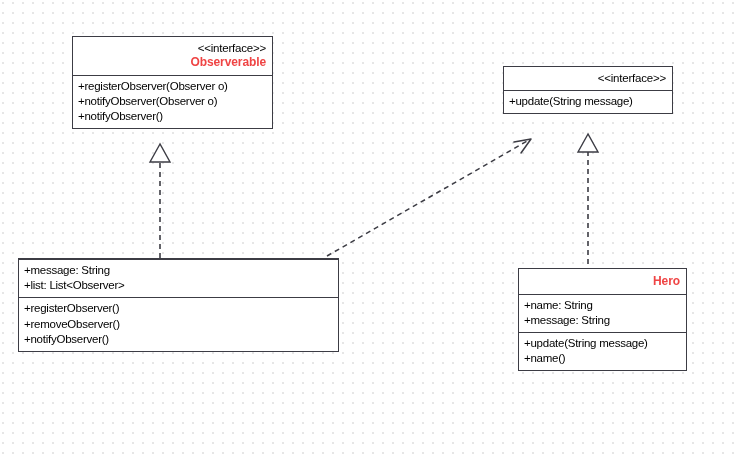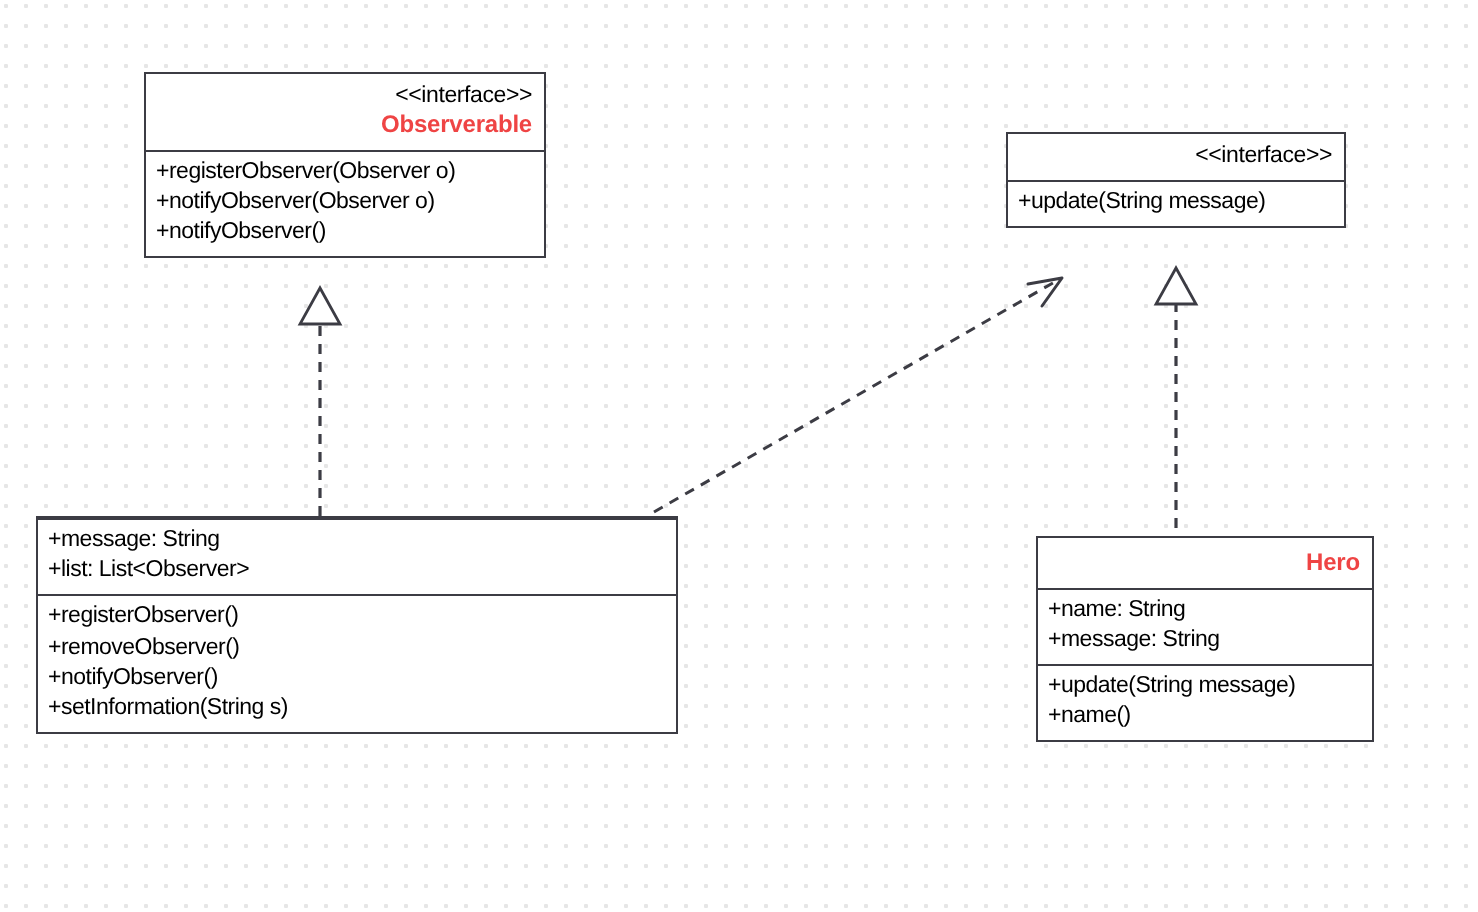--- a/index.html
+++ b/index.html
@@ -116,21 +116,20 @@
 
   <div class="uml-box" style="left:18px; top:258px; width:321px;">
     <div class="uml-compartment">
       <span class="member">+message: String</span>
       <span class="member">+list: List&lt;Observer&gt;</span>
     </div>
     <div class="uml-compartment">
       <span class="member">+registerObserver()</span>
       <span class="member">+removeObserver()</span>
       <span class="member">+notifyObserver()</span>
-      <span class="member">+setInformation(String s)</span>
     </div>
   </div>
 
   <div class="uml-box" style="left:518px; top:268px; width:169px;">
     <div class="uml-header" style="padding-top:5px; padding-bottom:5px;">
       <span class="classname">Hero</span>
     </div>
     <div class="uml-compartment">
       <span class="member">+name: String</span>
       <span class="member">+message: String</span>

